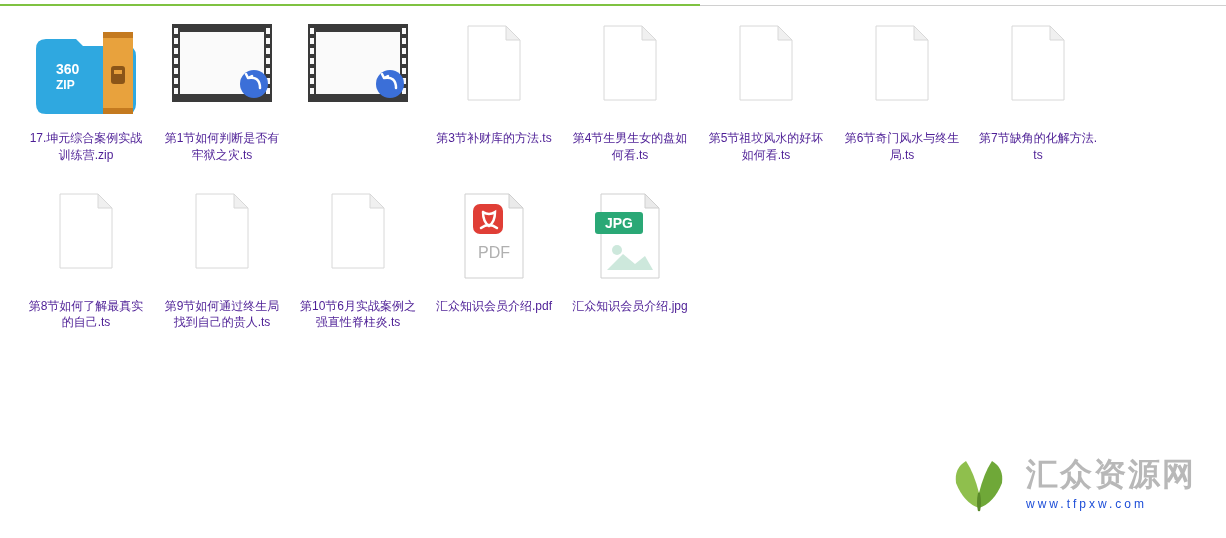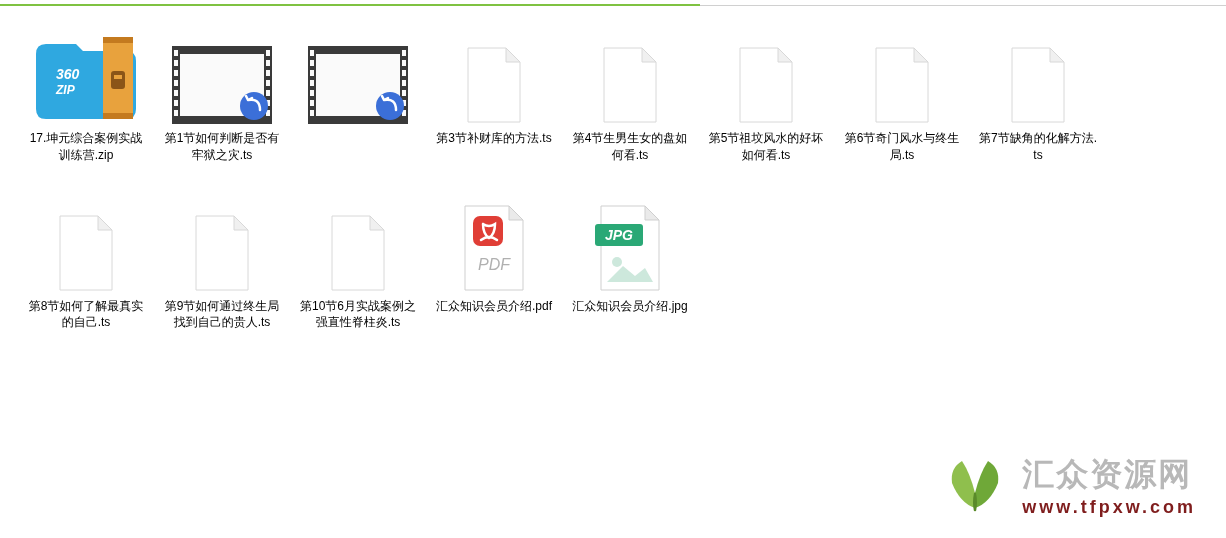--- a/index.html
+++ b/index.html
@@ -49,28 +49,27 @@
       flex-direction: column;
       align-items: center;
       margin-bottom: 20px;
       padding: 4px;
       cursor: pointer;
     }
     .file-icon {
       width: 120px;
       height: 100px;
       display: flex;
-      align-items: flex-end;
+      align-items: flex-start;
       justify-content: center;
       margin-bottom: 6px;
-      font-style: italic;
     }
     .file-name {
       text-align: center;
-      color: #000000;
+      color: #4c1d95;
       line-height: 1.4;
       word-break: break-all;
       padding: 0 4px;
       min-height: 17px;
     }
     .watermark {
       position: absolute;
       bottom: 20px;
       right: 30px;
       display: flex;
@@ -81,24 +80,23 @@
       flex-direction: column;
       align-items: flex-start;
     }
     .watermark-title {
       font-size: 32px;
       font-weight: bold;
       color: #b8b8b8;
       letter-spacing: 2px;
     }
     .watermark-url {
-      font-size: 18px;
-      color: #7f1d1d;
+      font-size: 12px;
+      color: #1d4ed8;
       letter-spacing: 3px;
-      font-weight: bold;
     }
   </style>
 </head>
 <body>
 
 <div class="topbar">
   <div class="topbar-left"></div>
   <div class="topbar-right"></div>
 </div>
 

